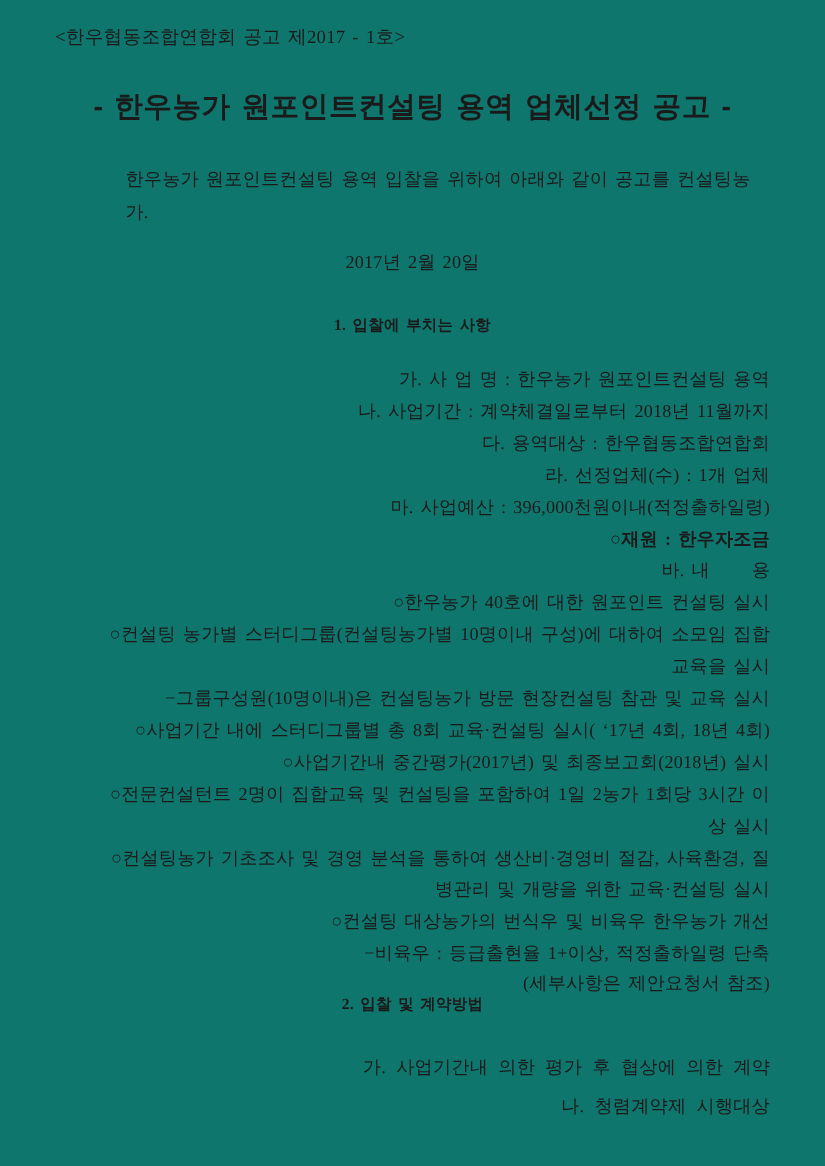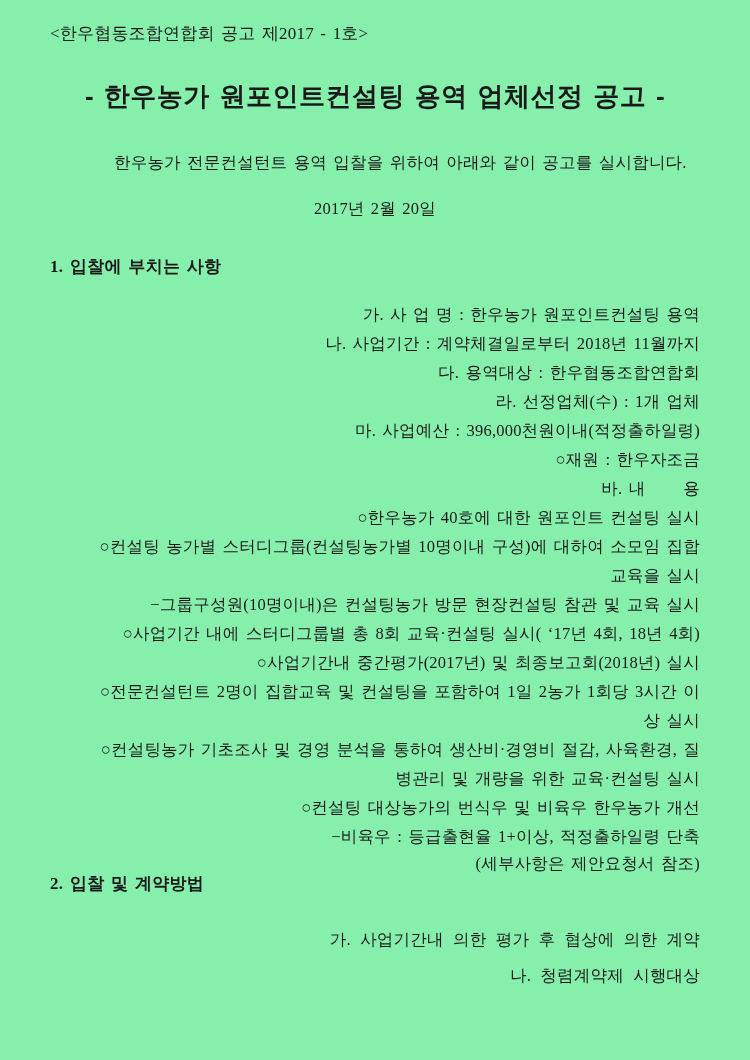--- a/index.html
+++ b/index.html
@@ -6,21 +6,21 @@
     margin: 0;
     padding: 0;
     background: #ffffff;
   }
   .page {
     position: relative;
     width: 750px;
     height: 1060px;
     box-sizing: border-box;
     padding: 22px 50px 0 50px;
-    background: #86efac;
+    background: #0f766e;
     color: #1a1a1a;
     font-family: "Liberation Serif", "DejaVu Serif", serif;
     font-size: 16.5px;
     letter-spacing: 0.2px;
     word-spacing: 2px;
     overflow: hidden;
   }
   .doc-number {
     font-size: 17px;
     line-height: 24px;
@@ -41,24 +41,25 @@
     line-height: 30px;
     white-space: pre-wrap;
   }
   .date-block {
     margin-top: 16px;
     text-align: center;
     line-height: 30px;
   }
   .sec-heading {
     margin: 28px 0 0 0;
-    font-size: 17px;
+    font-size: 14px;
     font-weight: 700;
     line-height: 30px;
     letter-spacing: 0.3px;
+    text-align: center;
   }
   .sec-heading.sec2 {
     margin-top: -8px;
   }
   .lines {
     margin-top: 18px;
     text-align: right;
   }
   .lines-sec2 {
     margin-top: 26px;
@@ -77,20 +78,21 @@
   }
   .line.ga { padding-left: 13px; }
   .line.circle {
     padding-left: 48px;
     text-indent: -26px;
   }
   .line.circle .marker { width: 26px; }
   .line.circle-sub {
     padding-left: 56px;
     text-indent: -26px;
+    font-weight: bold;
   }
   .line.circle-sub .marker { width: 26px; }
   .line.dash {
     padding-left: 43px;
     text-indent: -20px;
   }
   .line.dash .marker { width: 20px; }
   .line.dash-deep {
     padding-left: 85px;
     text-indent: -20px;
@@ -103,21 +105,21 @@
   .marker { color: #1a1a1a; }
 </style>
 </head>
 <body>
 
 <div class="page">
   <div class="doc-number">&lt;한우협동조합연합회 공고 제2017 - 1호&gt;</div>
 
   <h1 class="title">- 한우농가 원포인트컨설팅 용역 업체선정 공고 -</h1>
 
-  <p class="intro">한우농가 전문컨설턴트 용역 입찰을 위하여 아래와 같이 공고를 실시합니다.</p>
+  <p class="intro">한우농가 원포인트컨설팅 용역 입찰을 위하여 아래와 같이 공고를 컨설팅농가.</p>
 
   <div class="date-block">
     <div>2017년 2월 20일</div>
   </div>
 
   <h2 class="sec-heading">1. 입찰에 부치는 사항</h2>
 
   <div class="lines">
       <div class="line ga"><span>가. 사 업 명 : 한우농가 원포인트컨설팅 용역</span></div>
       <div class="line ga"><span>나. 사업기간 : 계약체결일로부터 2018년 11월까지</span></div>

